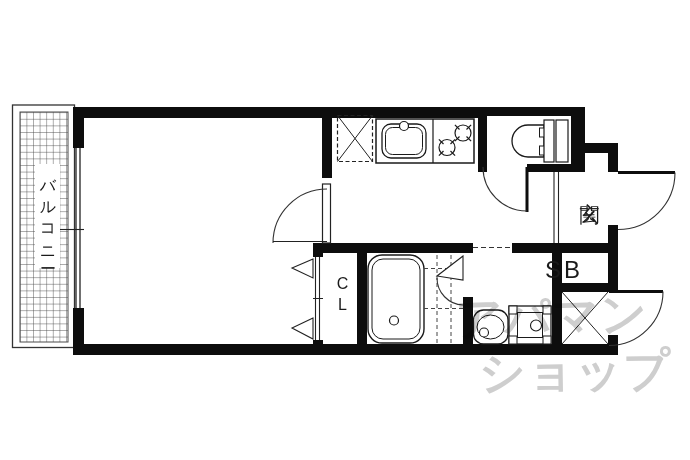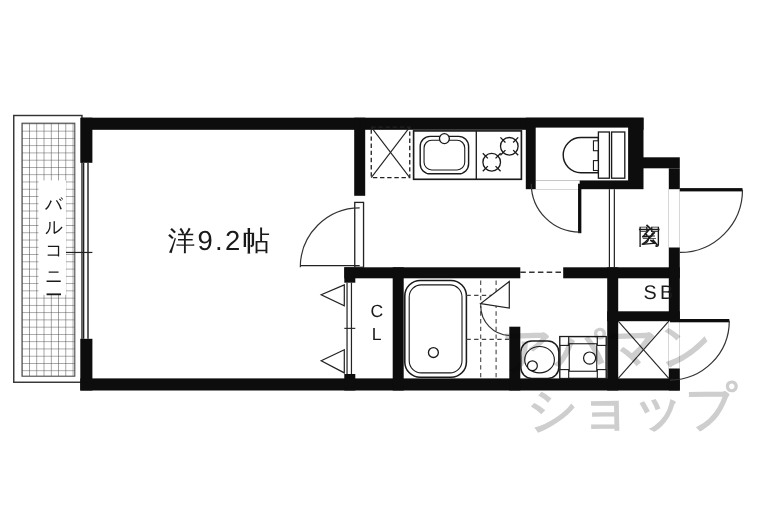--- a/index.html
+++ b/index.html
@@ -4,21 +4,21 @@
 <style>
   html,body{margin:0;padding:0;background:#ffffff;}
   #stage{position:relative;width:690px;height:460px;background:#ffffff;overflow:hidden;
          font-family:"Liberation Sans","DejaVu Sans",sans-serif;}
   #plan-svg{position:absolute;left:0;top:0;z-index:1;}
   .lbl{position:absolute;z-index:2;color:#1a1a1a;}
   .lbl.v{writing-mode:vertical-rl;text-orientation:upright;}
   #lbl-main-room{left:125px;top:202px;width:150px;text-align:center;font-size:25px;letter-spacing:2px;}
   #lbl-balcony{left:35px;top:164px;font-size:16px;letter-spacing:5px;background:#ffffff;padding:3px 2px;}
   #lbl-entrance{left:577px;top:187px;font-size:20px;letter-spacing:3px;}
-  #lbl-sb{left:576px;top:256px;width:48px;text-align:center;font-size:18px;letter-spacing:3px;}
+  #lbl-sb{left:540px;top:256px;width:48px;text-align:center;font-size:24px;letter-spacing:3px;}
   #lbl-cl{left:333px;top:275px;font-size:16px;letter-spacing:4px;}
   .wm{position:absolute;z-index:3;font-size:46px;font-weight:800;color:#cecece;
       letter-spacing:1px;mix-blend-mode:multiply;white-space:nowrap;}
   #wm1{left:456px;top:286px;transform:rotate(-2deg);}
   #wm2{left:479px;top:341px;transform:rotate(-1deg);}
 </style>
 </head>
 <body>
 
 <div id="stage">
@@ -165,21 +165,20 @@
     <g stroke="#222" stroke-width="1" fill="none">
       <line x1="562" y1="292" x2="608" y2="344"></line>
       <line x1="608" y1="292" x2="562" y2="344"></line>
     </g>
     <g>
       <rect x="609" y="290" width="54" height="3" fill="#0d0d0d"></rect>
       <path d="M663,291.5 A54,54 0 0 1 609,345.5" fill="none" stroke="#333" stroke-width="1.1"></path>
     </g>
   </svg>
 
-  <div id="lbl-main-room" class="lbl">洋9.2帖</div>
   <div id="lbl-balcony" class="lbl v">バルコニー</div>
   <div id="lbl-entrance" class="lbl v">玄関</div>
   <div id="lbl-sb" class="lbl">SB</div>
   <div id="lbl-cl" class="lbl v">CL</div>
 
   <div id="wm1" class="wm">アパマン</div>
   <div id="wm2" class="wm">ショップ</div>
 </div>
 
 </body></html>

